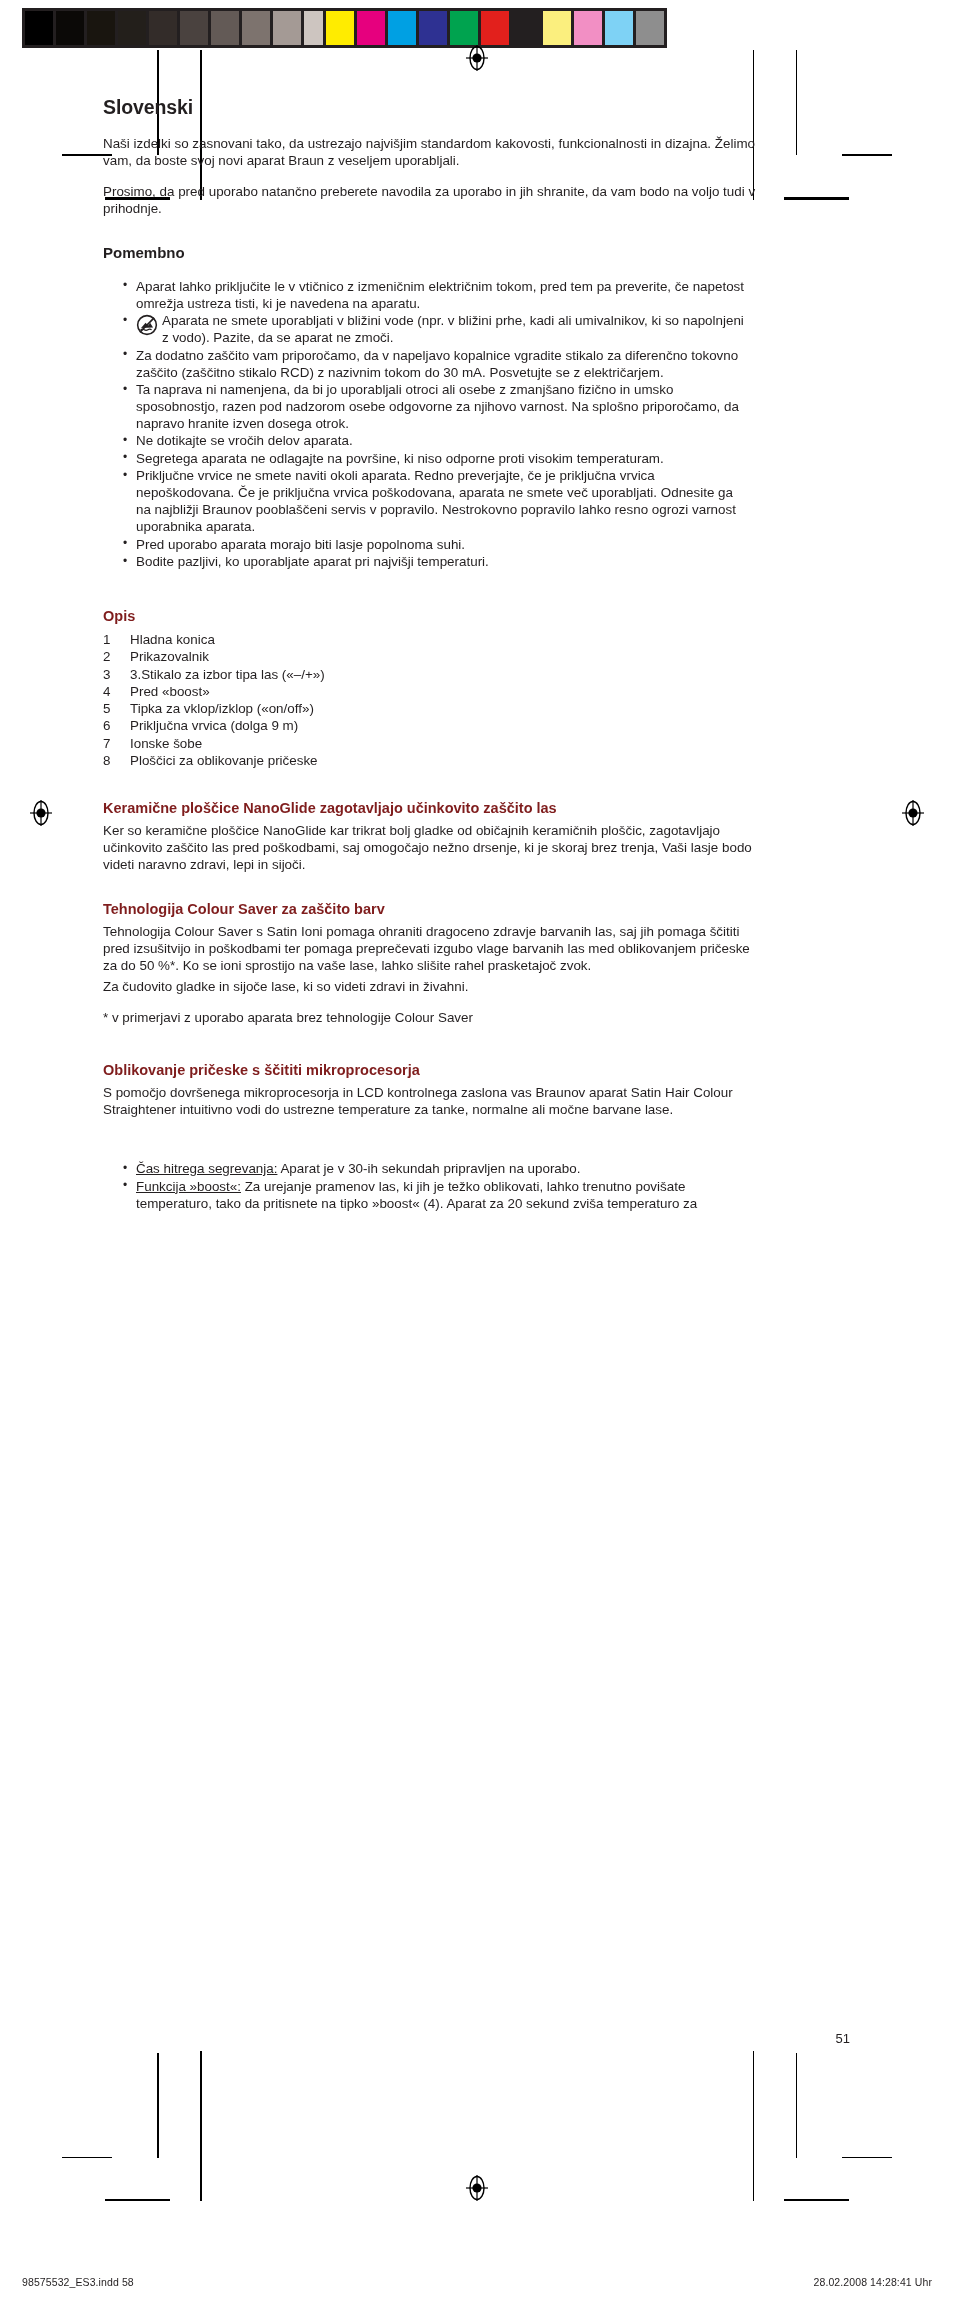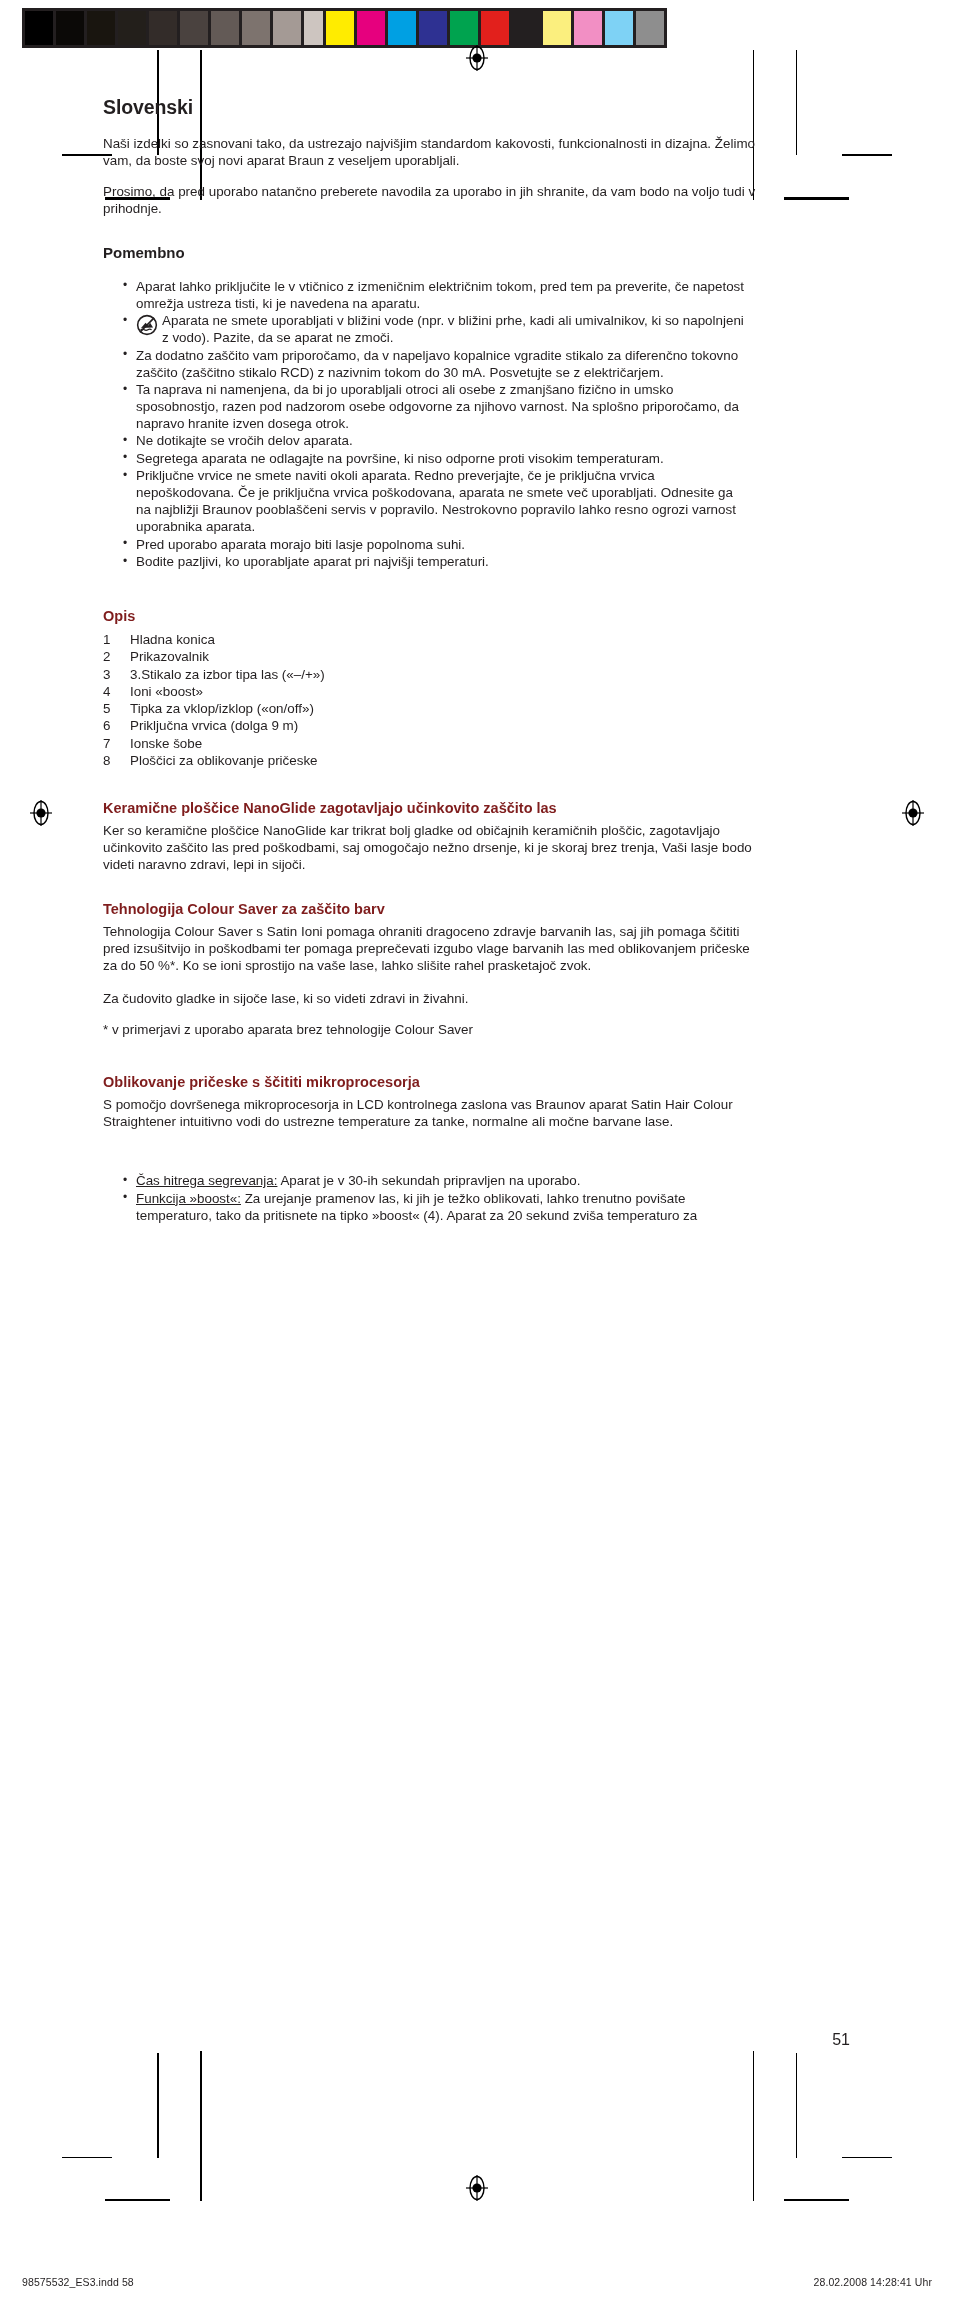--- a/index.html
+++ b/index.html
@@ -71,21 +71,21 @@
     font-size: 14.5px;
     font-weight: bold;
     margin: 0 0 6px 0;
     line-height: 1.26;
   }
   p.body {
     font-size: 13.4px;
     line-height: 1.265;
     margin: 0 0 14px 0;
   }
-  p.body.tight { margin-bottom: 16px; }
+  p.body.tight { margin-bottom: 4px; }
   .spacer-sm { height: 12px; }
   .spacer-md { height: 20px; }
   .spacer-lg { height: 30px; }
 
   .label-bold {
     font-size: 15px;
     font-weight: bold;
     line-height: 1.265;
     margin: 0 0 1px 0;
   }
@@ -134,21 +134,21 @@
     top: 0;
   }
 
   .underline { text-decoration: underline; }
 
   
   #page-number {
     position: absolute;
     right: 104px;
     top: 2031px;
-    font-size: 16px;
+    font-size: 13px;
   }
 
   
   #footer-left {
     position: absolute;
     left: 22px;
     top: 2276px;
     font-size: 10.5px;
     color: #231f20;
     letter-spacing: 0.1px;
@@ -282,21 +282,21 @@
     <li>
       <span class="num">2</span>
       <span>Prikazovalnik</span>
     </li>
     <li>
       <span class="num">3</span>
       <span>3.Stikalo za izbor tipa las («–/+»)</span>
     </li>
     <li>
       <span class="num">4</span>
-      <span>Ioni «boost»</span>
+      <span>Pred «boost»</span>
     </li>
     <li>
       <span class="num">5</span>
       <span>Tipka za vklop/izklop («on/off»)</span>
     </li>
     <li>
       <span class="num">6</span>
       <span>Priključna vrvica (dolga 9 m)</span>
     </li>
     <li>

